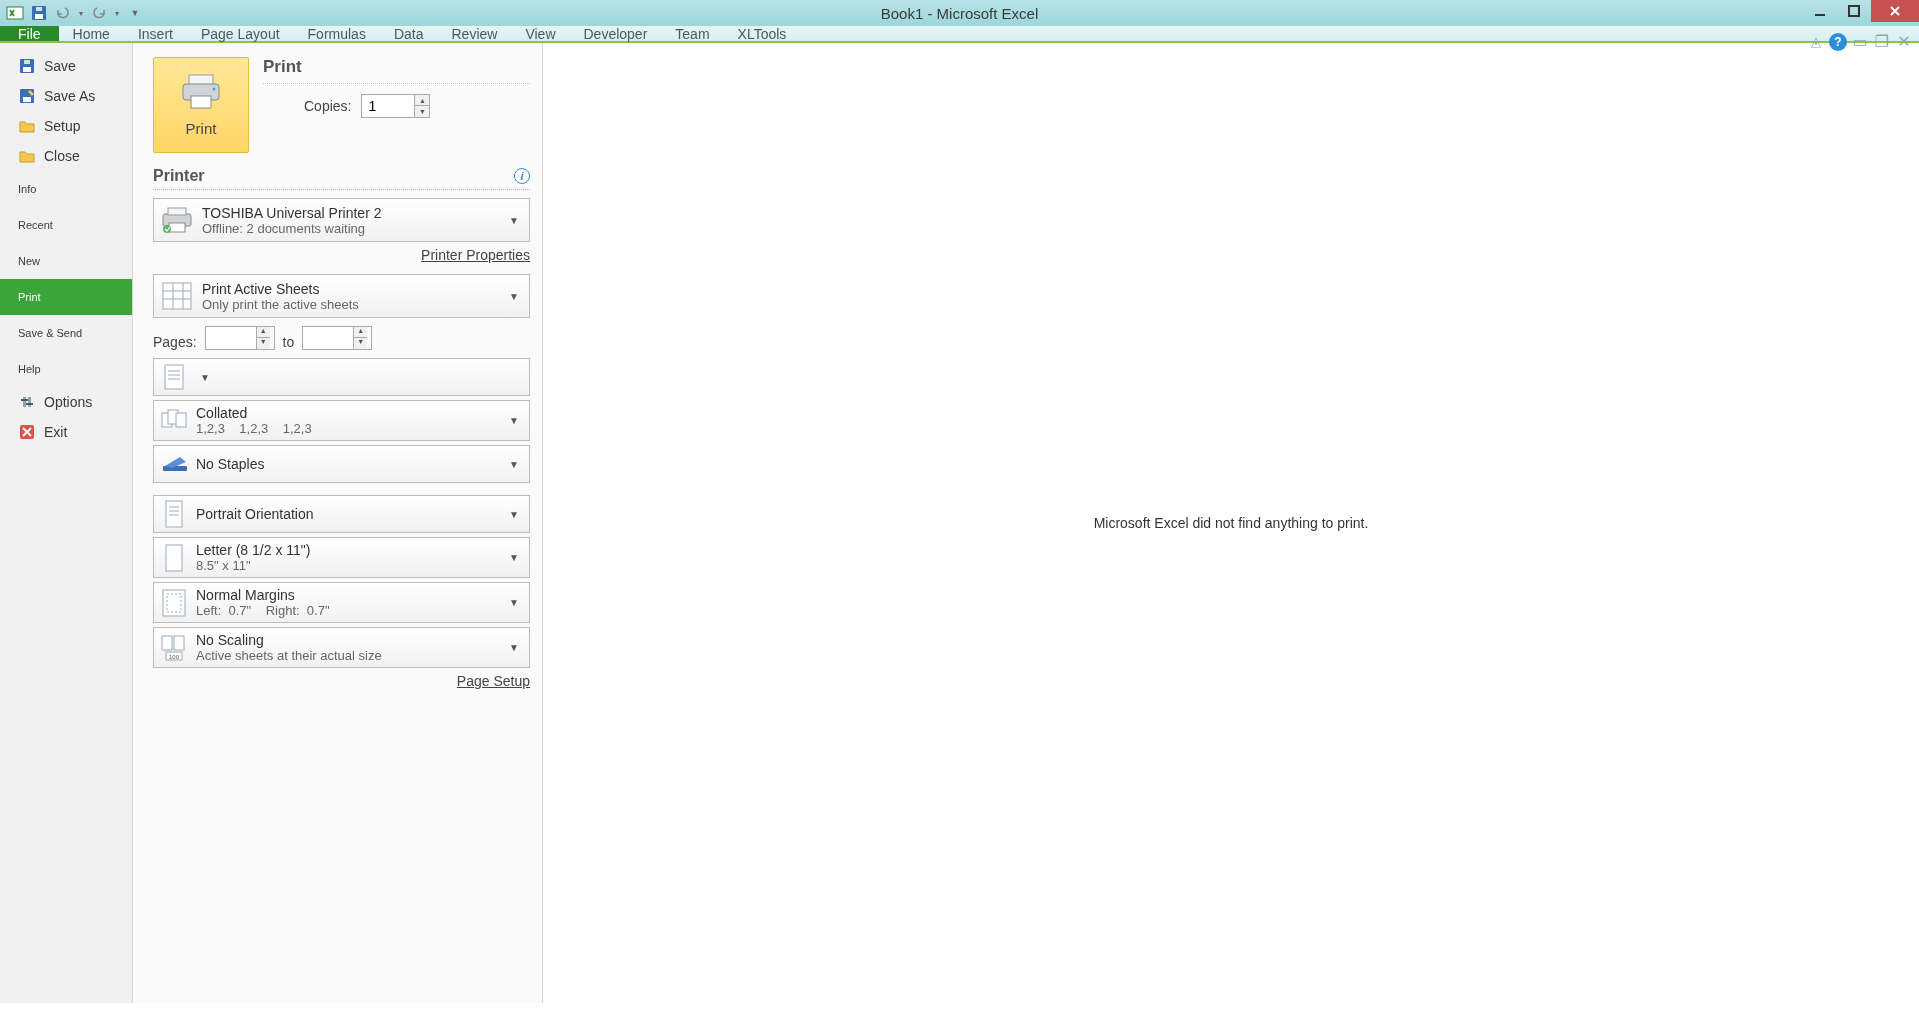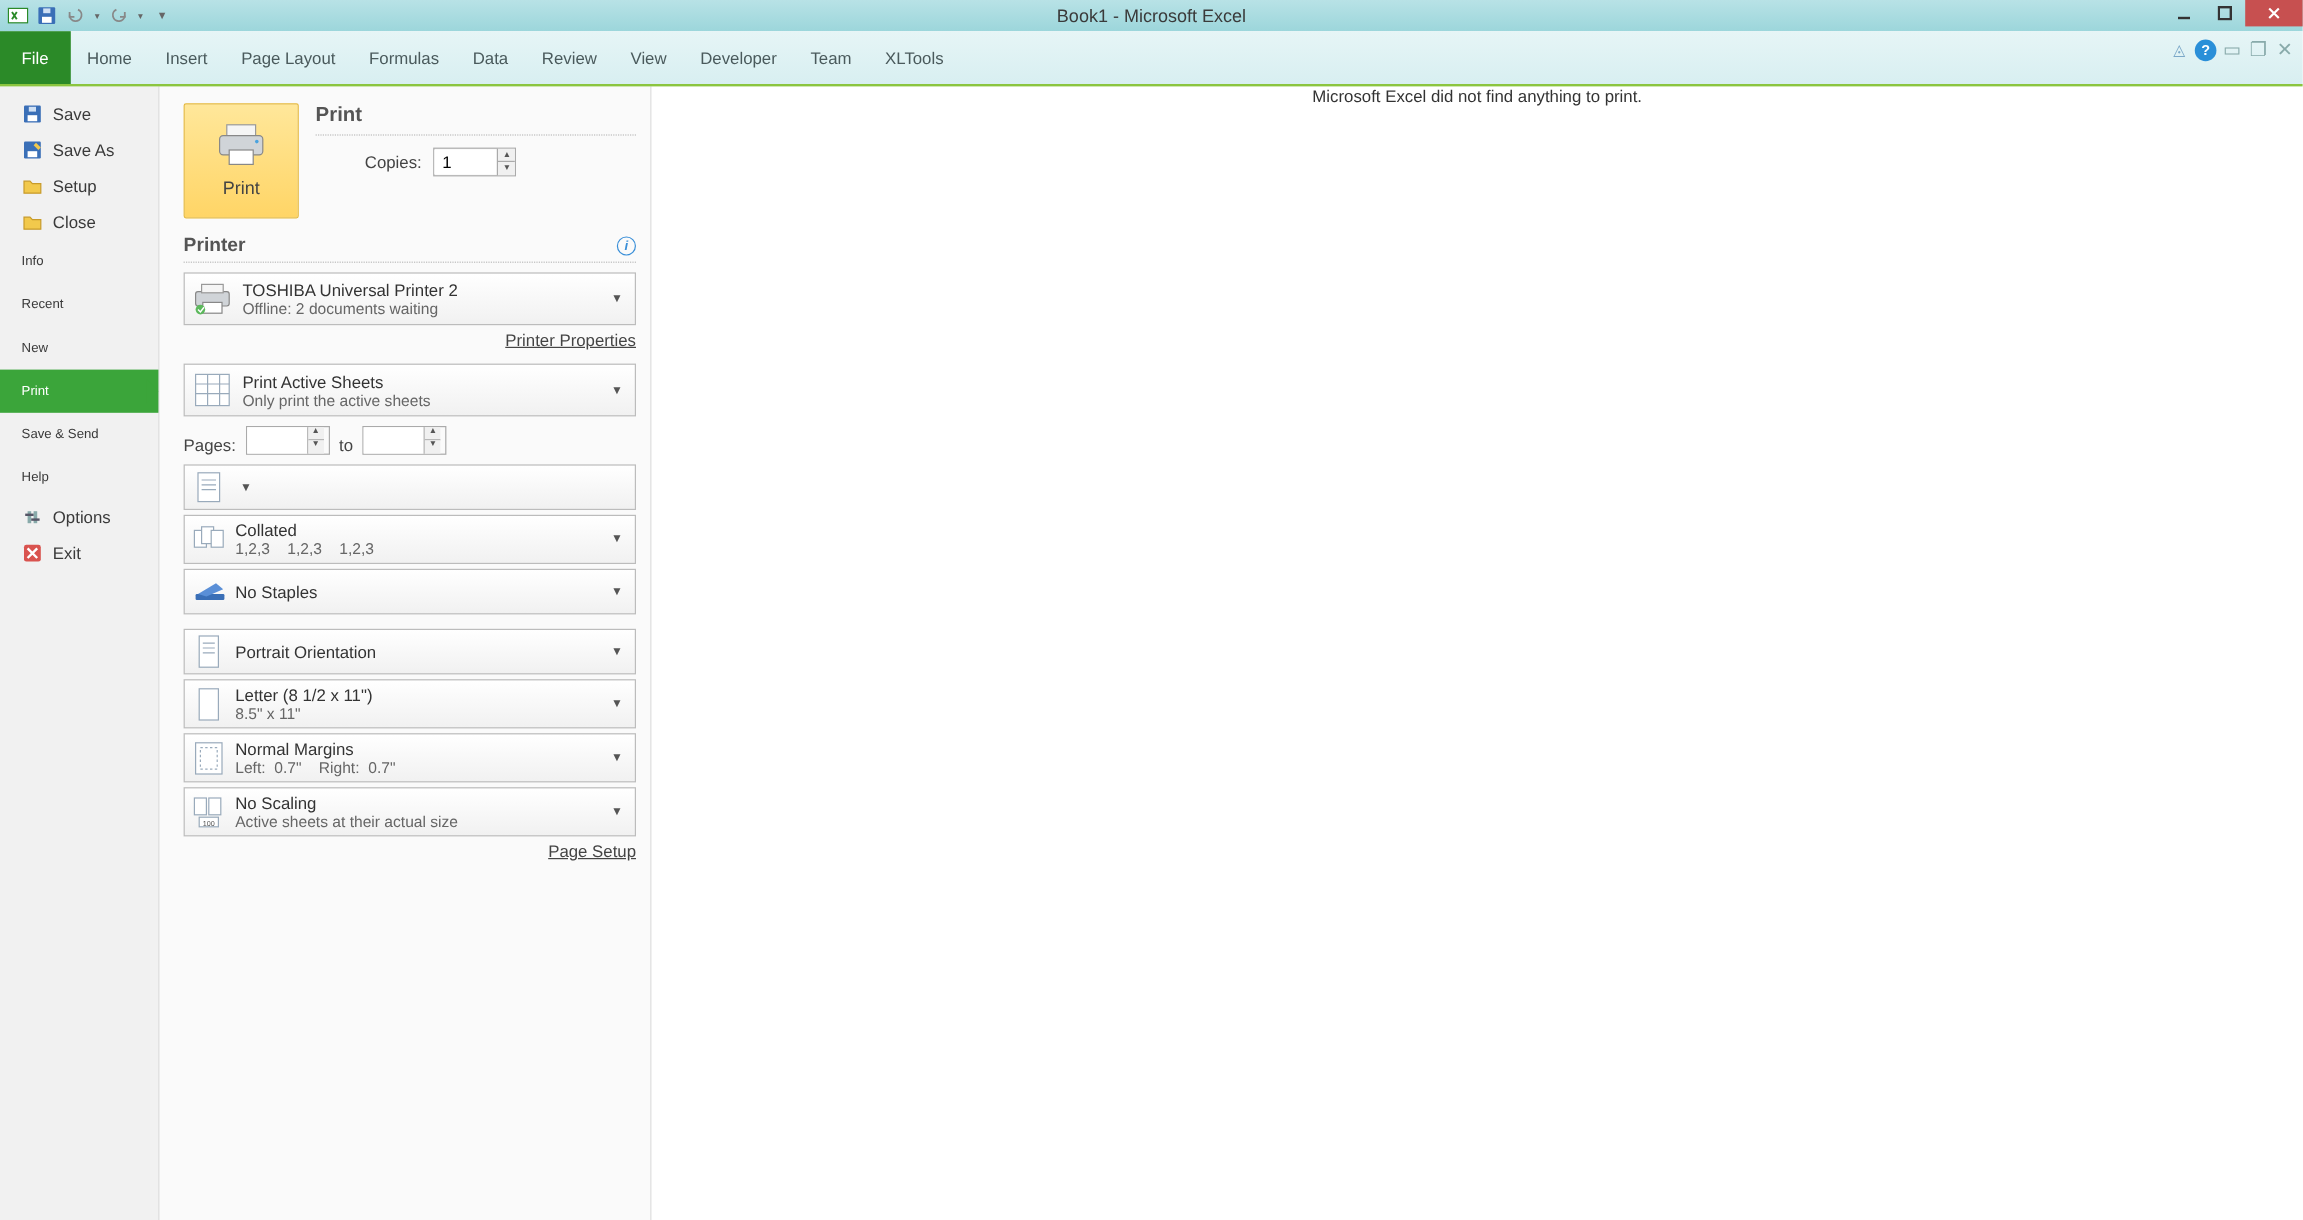--- a/index.html
+++ b/index.html
@@ -8,21 +8,21 @@
 
 .titlebar { height: 26px; background: linear-gradient(180deg, #b8e2e6 0%, #9cd6db 100%); display: flex; align-items: center; position: relative; }
 .qat { display: flex; align-items: center; padding-left: 4px; gap: 2px; }
 .qat-item { width: 22px; height: 22px; display: flex; align-items: center; justify-content: center; }
 .title-text { position: absolute; left: 50%; transform: translateX(-50%); font-size: 15px; color: #3a3a3a; }
 .window-controls { position: absolute; right: 0; top: 0; height: 26px; display: flex; }
 .win-btn { width: 34px; height: 22px; display: flex; align-items: center; justify-content: center; color: #444; }
 .win-btn.close { width: 48px; height: 22px; background: #c75050; color: #fff; }
 
 
-.ribbon { height: 46px; background: linear-gradient(180deg, #e6f5f6 0%, #d8eff1 100%); display: flex; align-items: stretch; border-bottom: 2px solid #8bc53f; position: relative; }
+.ribbon { height: 17px; background: linear-gradient(180deg, #e6f5f6 0%, #d8eff1 100%); display: flex; align-items: stretch; border-bottom: 2px solid #8bc53f; position: relative; }
 .file-tab { background: #2b8a28; color: #fff; padding: 0 18px; display: flex; align-items: center; font-size: 14px; }
 .tab { padding: 0 14px; display: flex; align-items: center; font-size: 14px; color: #4a5a5c; }
 .ribbon-right { position: absolute; right: 6px; top: 0; height: 31px; display: flex; align-items: center; gap: 4px; }
 .ribbon-right .rb-icon { width: 18px; height: 18px; display: flex; align-items: center; justify-content: center; }
 .help-circle { width: 18px; height: 18px; border-radius: 50%; background: #2a8fd8; color: #fff; font-size: 12px; line-height: 18px; text-align: center; font-weight: bold; }
 
 
 .backstage { display: flex; height: calc(1017px - 26px - 31px); }
 .sidebar { width: 133px; background: #f1f1f1; border-right: 1px solid #d8d8d8; padding-top: 8px; }
 .sb-item { display: flex; align-items: center; padding: 6px 10px 6px 18px; font-size: 14px; color: #3a3a3a; gap: 8px; position: relative; }
@@ -62,21 +62,21 @@
 
 .pages-row { display: flex; align-items: flex-end; gap: 8px; margin: 8px 0; }
 .pages-row .lbl { font-size: 14px; color: #444; }
 .num-input { border: 1px solid #aaa; width: 70px; height: 24px; display: flex; }
 .num-input input { border: none; width: 50px; padding: 2px 4px; font-size: 13px; outline: none; }
 .num-input .spb { width: 14px; display: flex; flex-direction: column; border-left: 1px solid #aaa; }
 .num-input .spb div { height: 11px; font-size: 7px; text-align: center; color: #555; background: #f0f0f0; }
 .num-input .spb div:first-child { border-bottom: 1px solid #aaa; }
 
 
-.preview { flex: 1; background: #fff; display: flex; justify-content: center; }
+.preview { flex: 1; background: #fff; display: flex; align-items: center; justify-content: center; }
 .preview-msg { font-size: 14px; color: #333; }
 
 
 svg { display: block; }
 </style>
 </head>
 <body>
 
 <div class="titlebar">
   <div class="qat">

